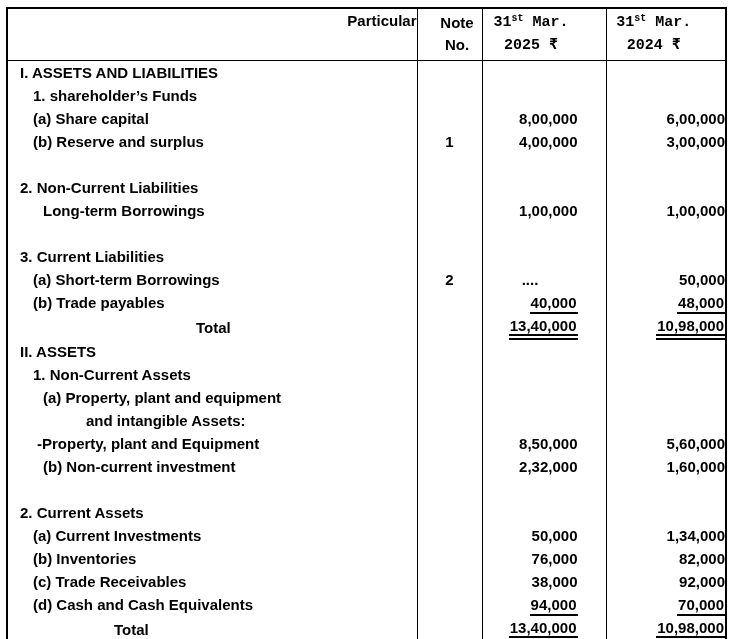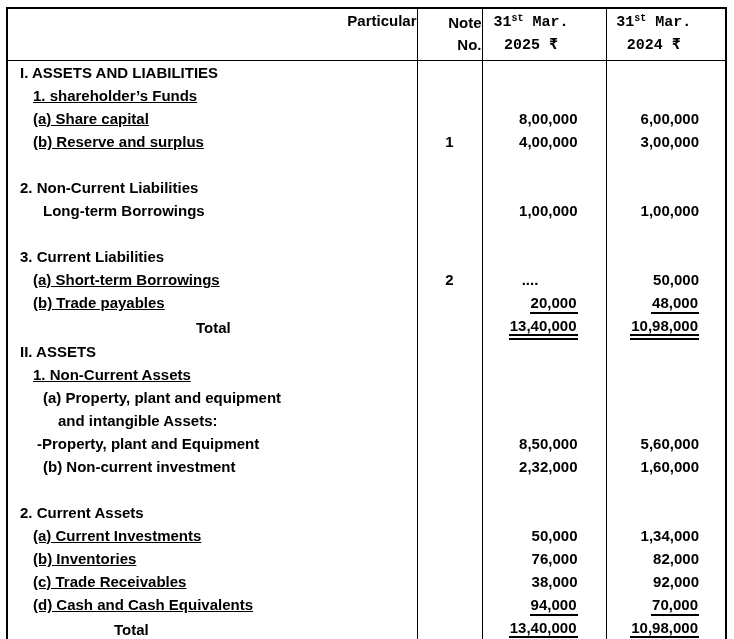--- a/index.html
+++ b/index.html
@@ -17,43 +17,43 @@
   col.c-note{width:65px}
   col.c-2025{width:124px}
   col.c-2024{width:120px}
 
   th{
     border:1px solid #000;
     vertical-align:top;height:48px;padding:3px 0 0 0;
     font-size:15px;font-weight:700;
   }
   th.th-part{text-align:right;padding-left:7px;}
-  th.th-note{text-align:right;padding-left:15px;line-height:22px;}
+  th.th-note{text-align:center;padding-left:15px;line-height:22px;}
   th.th-year{text-align:center;line-height:22px;font-family:Liberation Mono, monospace;}
   th.th-y25{padding-right:26px;}
   th.th-y24{padding-right:24px;}
   .sup{font-size:10px;position:relative;top:-5px;}
 
   tbody td{
     border-left:1px solid #000;border-right:1px solid #000;
     border-top:0;border-bottom:0;
     height:23px;line-height:23px;vertical-align:middle;
     padding:0;overflow:hidden;white-space:nowrap;
   }
   td.part{text-align:left;}
   .ind-0{padding-left:12px;}
-  .ind-1{padding-left:25px;text-decoration:underline;}
+  .ind-1{padding-left:25px;}
   .ind-2{padding-left:35px;}
-  .ind-3{padding-left:50px;}
+  .ind-3{padding-left:78px;}
   .ind-d{padding-left:29px;}
   .ind-t1{padding-left:188px;}
   .ind-t2{padding-left:106px;}
   td.note-c{text-align:center;}
   td.a25{text-align:right;padding-right:28px;}
-  td.a24{text-align:right;padding-right:26px;}
+  td.a24{text-align:right;}
   td.ctr{text-align:center;}
   .u1{display:inline-block;line-height:17px;border-bottom:2px solid #000;padding:0 1px 1px 1px;}
   .u2{display:inline-block;line-height:16px;border-bottom:6px double #000;padding:0 1px 0 1px;}
 </style>
 </head>
 <body>
 
 <table>
   <colgroup>
     <col class="c-part">
@@ -137,21 +137,21 @@
       </tr>
       <tr>
         <td class="part ind-1"><span>(a) Short-term Borrowings</span></td>
         <td class="note-c"><span>2</span></td>
         <td class="a25 ctr"><span>....</span></td>
         <td class="a24"><span>50,000</span></td>
       </tr>
       <tr>
         <td class="part ind-1"><span>(b) Trade payables</span></td>
         <td class="note-c"><span></span></td>
-        <td class="a25"><span class="u1">20,000</span></td>
+        <td class="a25"><span class="u1">40,000</span></td>
         <td class="a24"><span class="u1">48,000</span></td>
       </tr>
       <tr>
         <td class="part ind-t1"><span>Total</span></td>
         <td class="note-c"><span></span></td>
         <td class="a25"><span class="u2">13,40,000</span></td>
         <td class="a24"><span class="u2">10,98,000</span></td>
       </tr>
       <tr>
         <td class="part ind-0"><span>II. ASSETS</span></td>

